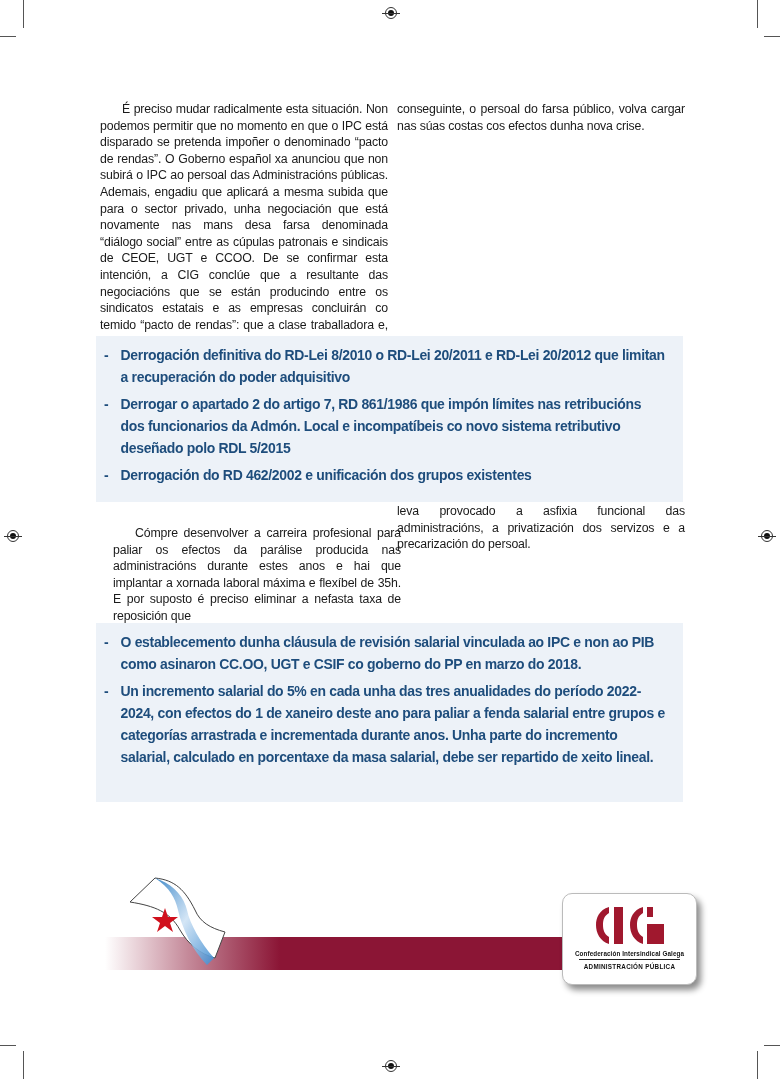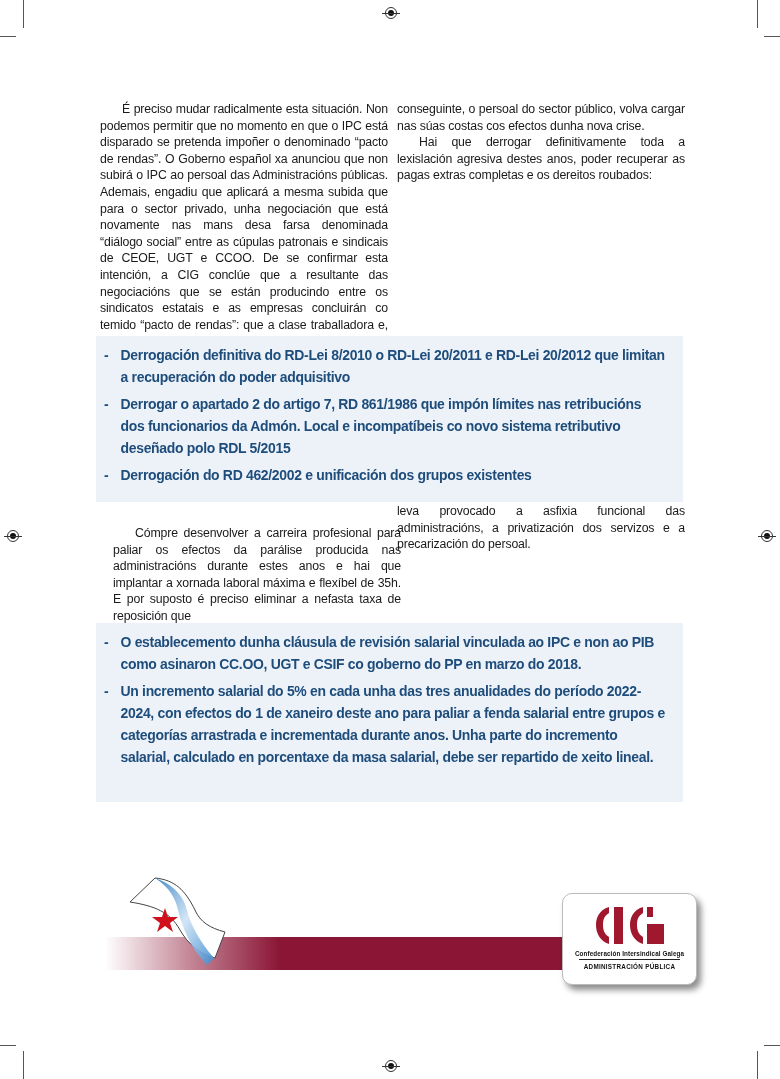--- a/index.html
+++ b/index.html
@@ -48,22 +48,21 @@
 <div class="crop" style="left:764px;top:1045px;width:16px;height:1px;"></div>
 <div class="reg" style="left:385px;top:7px;"></div>
 <div class="reg" style="left:385px;top:1060px;"></div>
 <div class="reg" style="left:7px;top:530px;"></div>
 <div class="reg" style="left:761px;top:530px;"></div>
 
 <div class="col" style="left:100px;top:101px;width:288px;">
   <p class="ind">É preciso mudar radicalmente esta situación. Non podemos permitir que no momento en que o IPC está disparado se pretenda impoñer o denominado “pacto de rendas”. O Goberno español xa anunciou que non subirá o IPC ao persoal das Administracións públicas. Ademais, engadiu que aplicará a mesma subida que para o sector privado, unha negociación que está novamente nas mans desa farsa denominada “diálogo social” entre as cúpulas patronais e sindicais de CEOE, UGT e CCOO. De se confirmar esta intención, a CIG conclúe que a resultante das negociacións que se están producindo entre os sindicatos estatais e as empresas concluirán co temido “pacto de rendas”: que a clase traballadora e, por</p>
 </div>
 <div class="col" style="left:397px;top:101px;width:288px;">
-  <p>conseguinte, o persoal do sector público, volva cargar nas súas costas cos efectos dunha nova crise.</p>
-  <p class="ind">Hai que derrogar definitivamente toda a lexislación agresiva destes anos, poder recuperar as pagas extras completas e os dereitos roubados:</p>
+  <p>conseguinte, o persoal do farsa público, volva cargar nas súas costas cos efectos dunha nova crise.</p>
 </div>
 
 <div class="box" style="top:336px;height:166px;">
   <div class="item">
     <span class="dash">-</span>
     <span class="txt">Derrogación definitiva do RD-Lei 8/2010 o RD-Lei 20/2011 e RD-Lei 20/2012 que limitan a recuperación do poder adquisitivo</span>
   </div>
   <div class="item">
     <span class="dash">-</span>
     <span class="txt">Derrogar o apartado 2 do artigo 7, RD 861/1986 que impón límites nas retribucións dos funcionarios da Admón. Local e incompatíbeis co novo sistema retributivo deseñado  polo RDL 5/2015</span>

